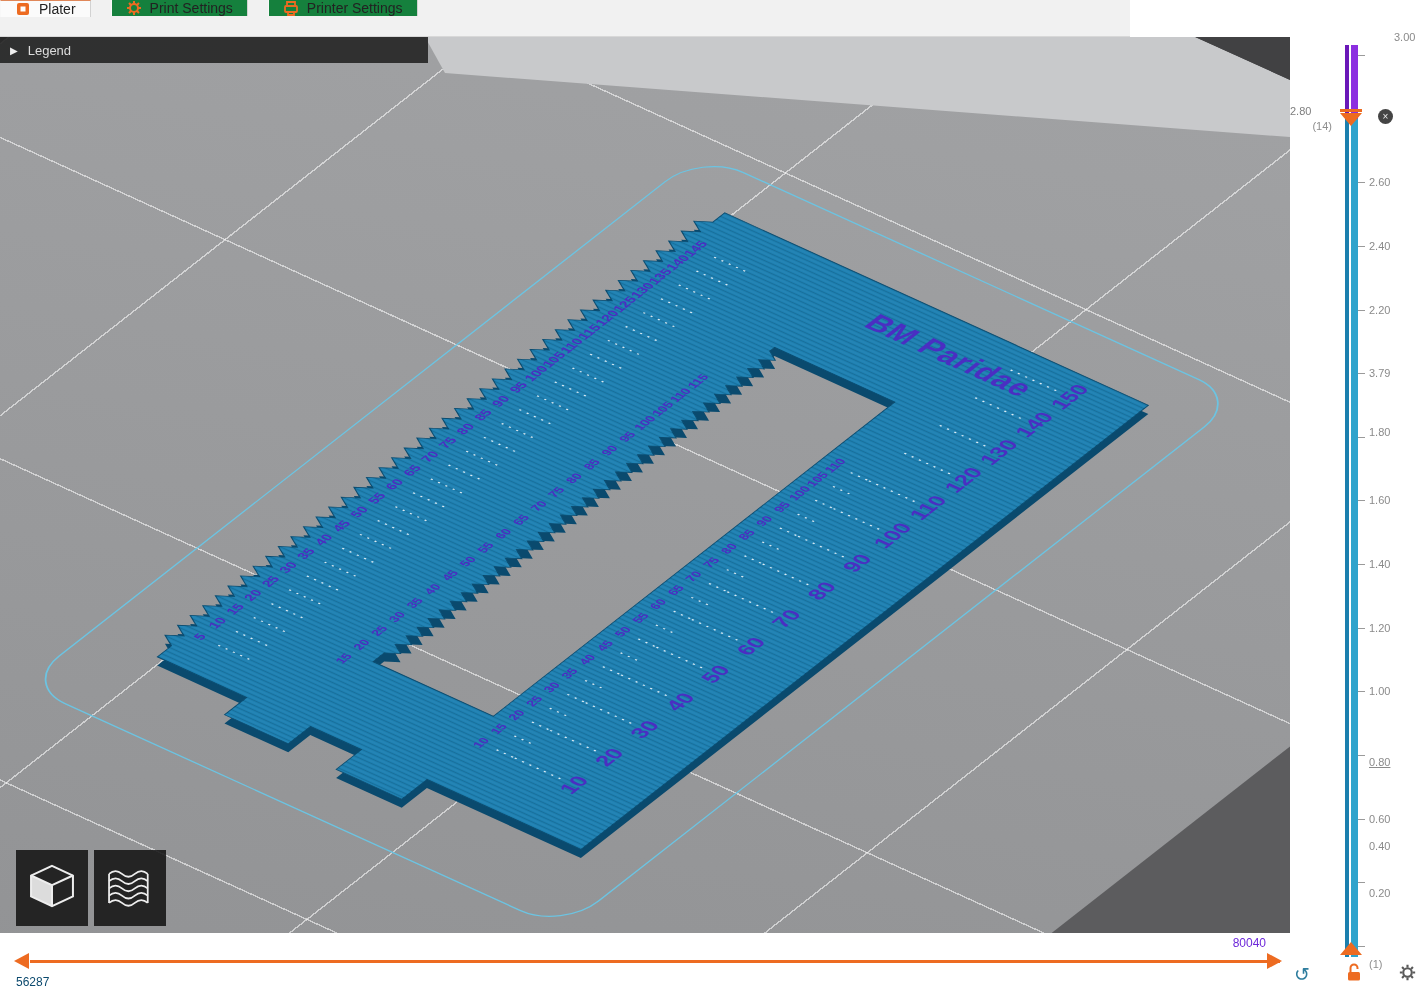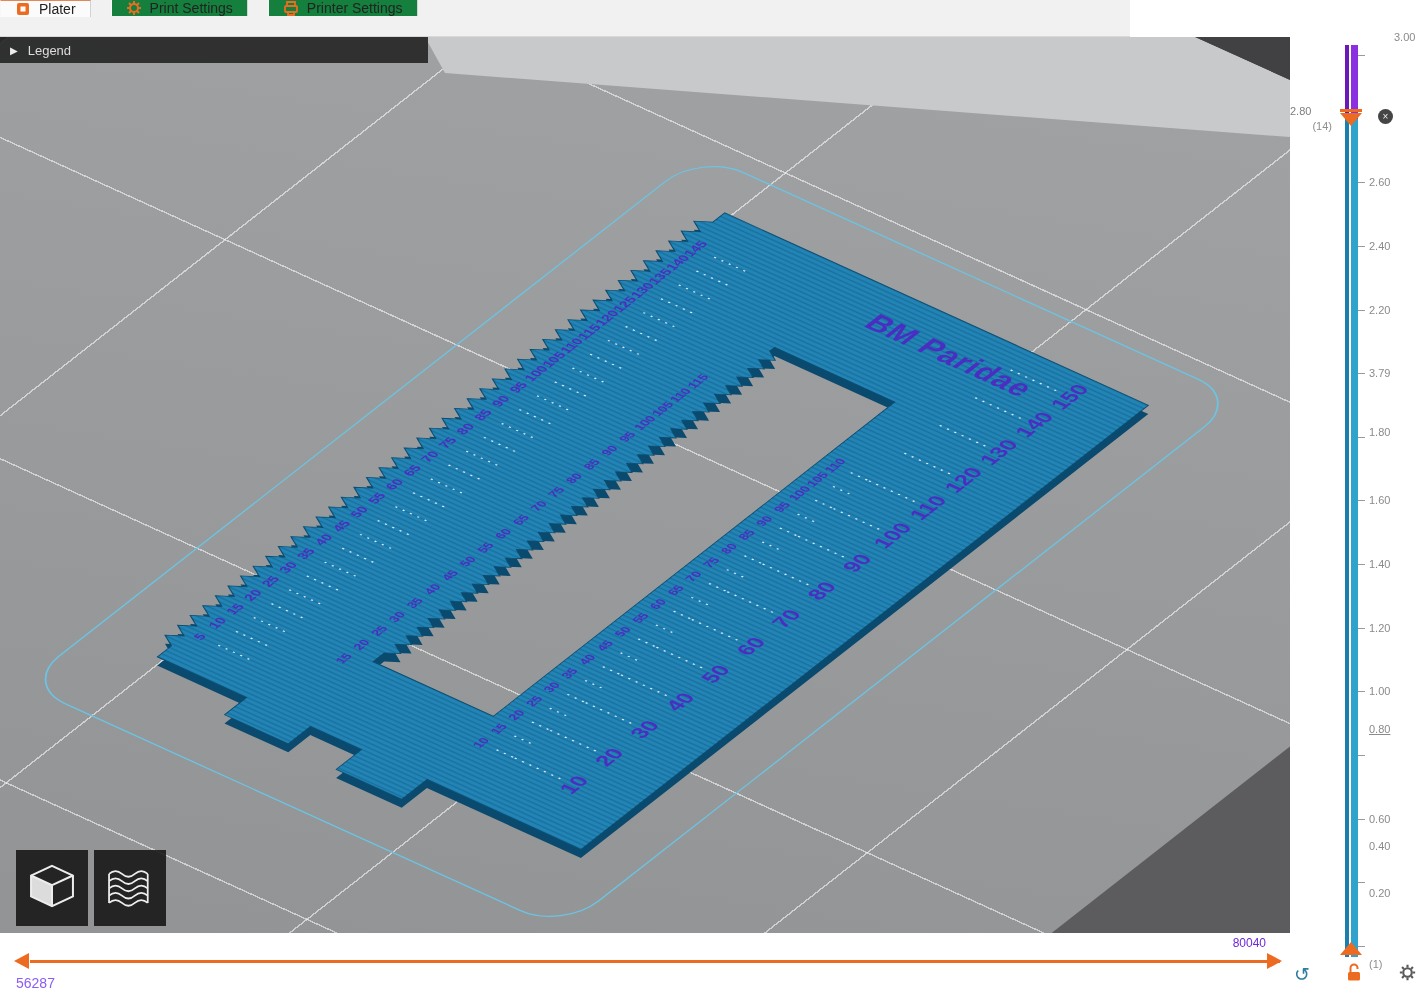--- a/index.html
+++ b/index.html
@@ -60,21 +60,21 @@
   .refresh{font-size:19px;color:#2E7D9E;cursor:pointer;line-height:1;}
 
   
   .bstrip{position:absolute;left:0;top:933px;width:1290px;height:58px;background:#fff;}
   .hline{position:absolute;left:30px;right:10px;top:27px;height:3px;background:#ED6B21;cursor:pointer;}
   .harrow-left{position:absolute;left:14px;top:20px;width:0;height:0;cursor:pointer;
     border-top:8px solid transparent;border-bottom:8px solid transparent;border-right:15px solid #ED6B21;}
   .harrow-right{position:absolute;left:1267px;top:20px;width:0;height:0;cursor:pointer;
     border-top:8px solid transparent;border-bottom:8px solid transparent;border-left:15px solid #ED6B21;}
   .hmax{position:absolute;right:24px;top:3px;font-size:12px;color:#6d28d9;}
-  .hcur{position:absolute;left:16px;top:42px;font-size:14px;color:#8b5cf6;}
+  .hcur{position:absolute;left:16px;top:42px;font-size:12px;color:#0c4a6e;}
 </style>
 </head>
 <body>
 
 <div class="tabbar">
   <div class="tab active">
     <span class="ticon">
       <svg width="16" height="16">
           <rect x="2" y="2" width="12" height="12" rx="2" fill="#ED6B21"></rect>
           <rect x="5.5" y="5.5" width="5" height="5" fill="#fff"></rect>
@@ -330,21 +330,21 @@
       <div class="vtick-label" style="top: 395px;">1.80</div>
       <div class="vtick" style="top: 463.48px;"></div>
       <div class="vtick-label" style="top: 463.48px;">1.60</div>
       <div class="vtick" style="top: 527.12px;"></div>
       <div class="vtick-label" style="top: 527.12px;">1.40</div>
       <div class="vtick" style="top: 590.76px;"></div>
       <div class="vtick-label" style="top: 590.76px;">1.20</div>
       <div class="vtick" style="top: 654.4px;"></div>
       <div class="vtick-label" style="top: 654.4px;">1.00</div>
       <div class="vtick" style="top: 718.04px;"></div>
-      <div class="vtick-label" style="top: 692px; text-decoration: underline;">0.80</div>
+      <div class="vtick-label" style="top: 725px; text-decoration: underline;">0.80</div>
       <div class="vtick" style="top: 781.68px;"></div>
       <div class="vtick-label" style="top: 781.68px;">0.60</div>
       <div class="vtick" style="top: 845.32px;"></div>
       <div class="vtick-label" style="top: 797px; margin-top: 12px;">0.40</div>
       <div class="vtick" style="top: 908.96px;"></div>
       <div class="vtick-label" style="top: 856px;">0.20</div>
     </div>
   <div class="vhandle-top-bar"></div>
   <div class="vhandle-top"></div>
   <div class="vhandle-bottom"></div>

